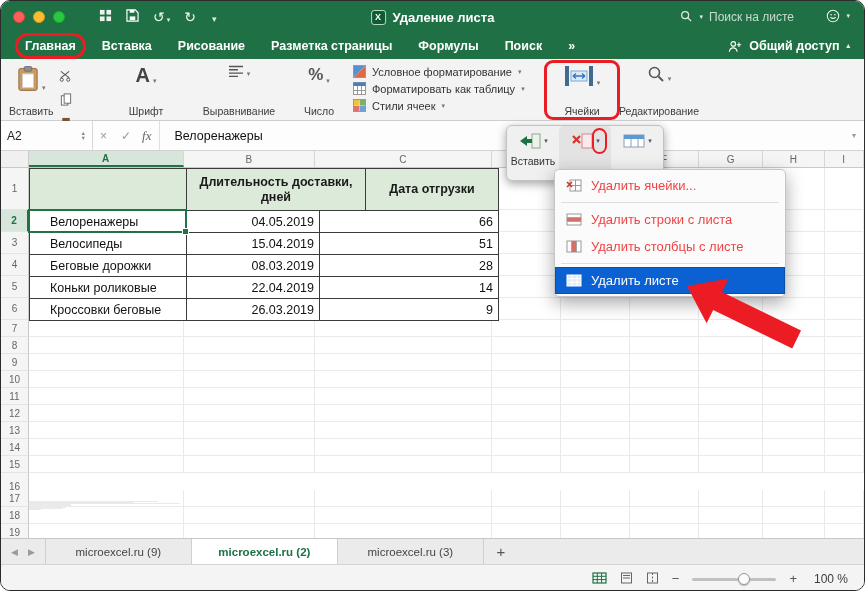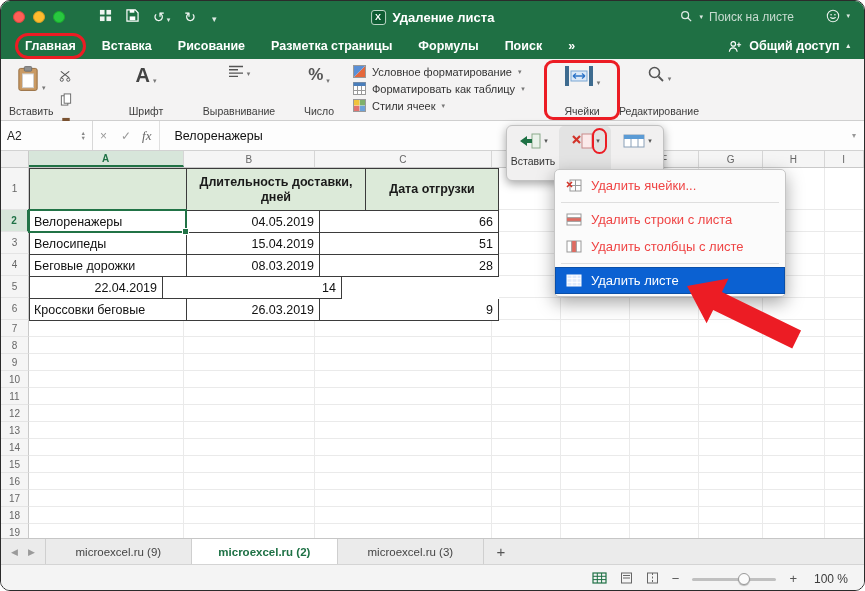--- a/index.html
+++ b/index.html
@@ -58,21 +58,21 @@
   .colh{display:flex;align-items:center;justify-content:center;font-size:10px;color:#666;border-right:1px solid #d6d6d6;}
   .colh.selhdr{background:#d7e6da;color:#1e7145;font-weight:700;border-bottom:2px solid #217346;}
   .grow{display:flex;}
   .rowh{width:28px;flex:0 0 28px;background:#f5f5f5;border-right:1px solid #c9c9c9;border-bottom:1px solid #e4e4e4;display:flex;align-items:center;justify-content:center;font-size:10px;color:#666;}
   .rowh.selhdr{background:#d7e6da;color:#1e7145;font-weight:700;border-right:2px solid #217346;}
   .gcell{border-right:1px solid #eaeaea;border-bottom:1px solid #eaeaea;}
   
   .data-table{position:absolute;left:28px;top:17px;border-left:1px solid #3b3b3b;border-top:1px solid #3b3b3b;background:#fff;z-index:5;}
   .dt-row{display:flex;}
   .dt-cell{border-right:1px solid #3b3b3b;border-bottom:1px solid #3b3b3b;font-size:12.5px;color:#111;display:flex;align-items:center;background:#fff;text-align:center;}
-  .dt-cell.ca{width:157px;padding-left:4px;}
+  .dt-cell.ca{width:157px;padding-left:20px;}
   .dt-cell.cb{width:133px;justify-content:flex-end;padding-right:5px;}
   .dt-cell.cc{width:179px;justify-content:flex-end;padding-right:5px;}
   .dt-header .dt-cell{height:42px;background:#dcead9;font-weight:700;justify-content:center;text-align:center;line-height:1.2;padding:0 4px;color:#1a1a1a;}
   .dt-row:not(.dt-header) .dt-cell{height:22px;}
   .sel-cell{position:absolute;left:27px;top:58px;width:159px;height:24px;border:2px solid #217346;z-index:6;pointer-events:none;}
   .sel-cell:after{content:'';position:absolute;right:-4px;bottom:-4px;width:5px;height:5px;background:#217346;border:1px solid #fff;}
   
   .popover{position:absolute;left:505px;top:124px;width:158px;height:56px;background:#f1f0f0;border:1px solid #c2c2c2;border-radius:6px;box-shadow:0 3px 10px rgba(0,0,0,.35);z-index:25;display:flex;}
   .po-btn{width:52px;display:flex;flex-direction:column;align-items:center;padding-top:6px;}
   .po-ic{display:flex;align-items:center;gap:2px;}
@@ -484,21 +484,21 @@
           <div class="gcell" style="width: 157px;"></div>
           <div class="gcell" style="width: 133px;"></div>
           <div class="gcell" style="width: 179px;"></div>
           <div class="gcell" style="width: 70px;"></div>
           <div class="gcell" style="width: 70px;"></div>
           <div class="gcell" style="width: 70px;"></div>
           <div class="gcell" style="width: 65px;"></div>
           <div class="gcell" style="width: 62px;"></div>
           <div class="gcell" style="width: 40px;"></div>
         </div>
-        <div class="grow" style="height: 17px;">
+        <div class="grow" style="height: 17px; flex-direction: column;">
           <div class="rowh">16</div>
           <div class="gcell" style="width: 157px;"></div>
           <div class="gcell" style="width: 133px;"></div>
           <div class="gcell" style="width: 179px;"></div>
           <div class="gcell" style="width: 70px;"></div>
           <div class="gcell" style="width: 70px;"></div>
           <div class="gcell" style="width: 70px;"></div>
           <div class="gcell" style="width: 65px;"></div>
           <div class="gcell" style="width: 62px;"></div>
           <div class="gcell" style="width: 40px;"></div>
@@ -556,20 +556,21 @@
         <div class="dt-cell ca">Велосипеды</div>
         <div class="dt-cell cb">15.04.2019</div>
         <div class="dt-cell cc">51</div>
       </div>
       <div class="dt-row">
         <div class="dt-cell ca">Беговые дорожки</div>
         <div class="dt-cell cb">08.03.2019</div>
         <div class="dt-cell cc">28</div>
       </div>
       <div class="dt-row">
+        <div class="dt-cell ca">Коньки роликовые</div>
         <div class="dt-cell cb">22.04.2019</div>
         <div class="dt-cell cc">14</div>
       </div>
       <div class="dt-row">
         <div class="dt-cell ca">Кроссовки беговые</div>
         <div class="dt-cell cb">26.03.2019</div>
         <div class="dt-cell cc">9</div>
       </div>
     </div>
     <div class="sel-cell"></div>

